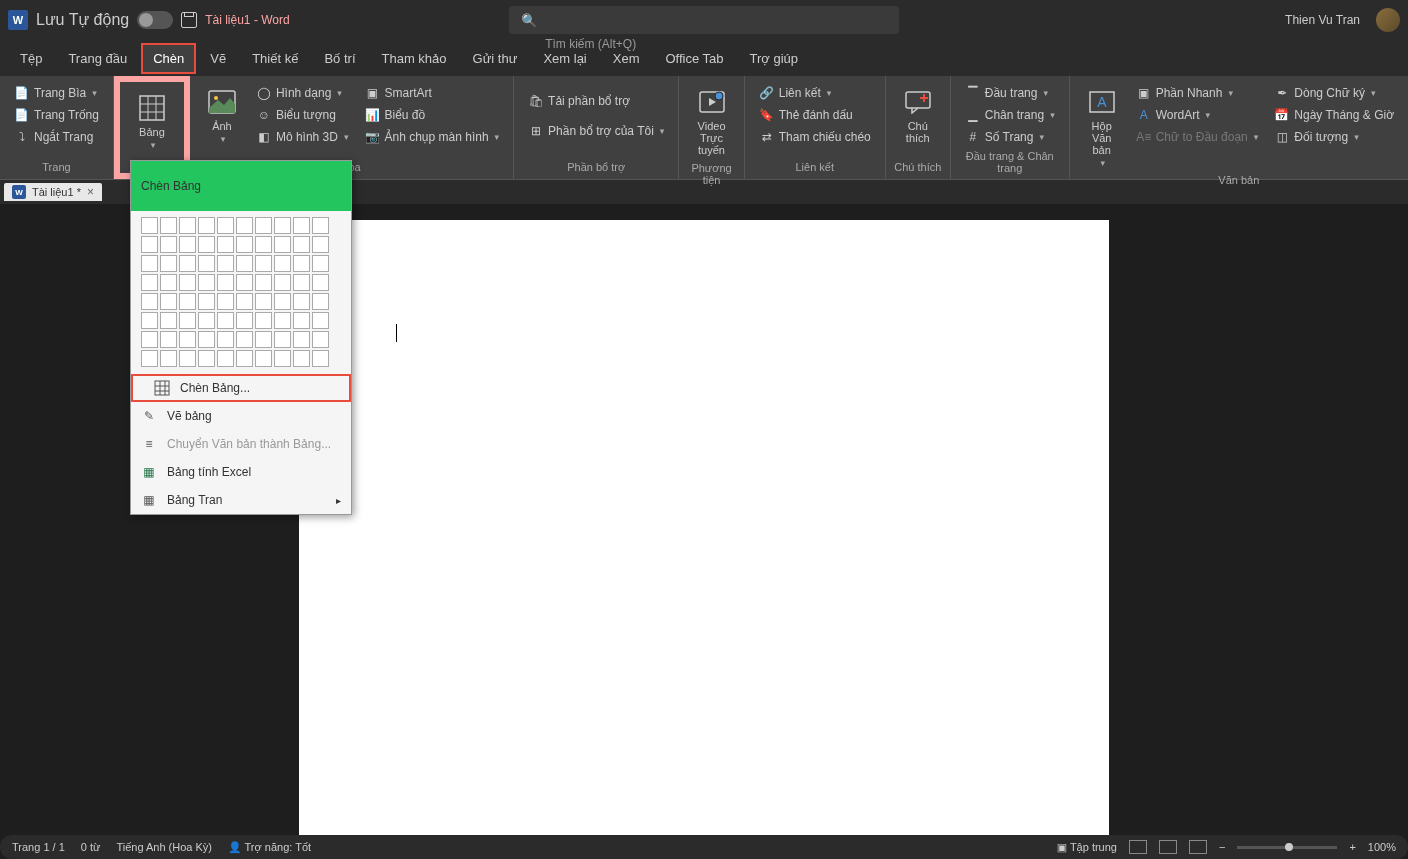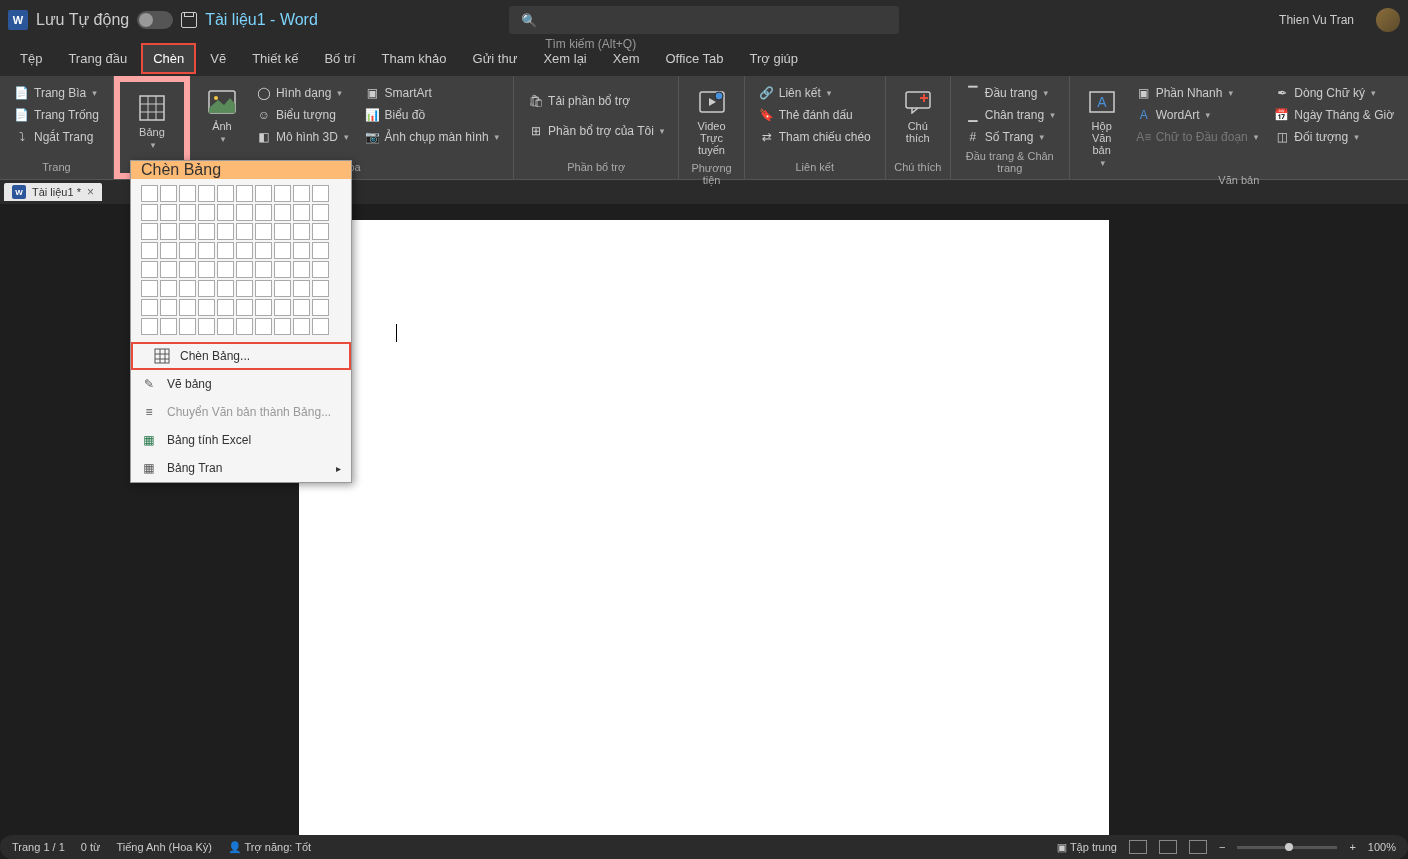--- a/index.html
+++ b/index.html
@@ -4,25 +4,25 @@
 <style>
 *{margin:0;padding:0;box-sizing:border-box;font-family:'Segoe UI',Arial,sans-serif;}
 body{background:#1e1e1e;color:#ccc;width:1408px;height:859px;overflow:hidden;position:relative;}
 .titlebar{height:40px;background:#2b2b2b;display:flex;align-items:center;padding:0 8px;gap:8px;}
 .word-icon{width:20px;height:20px;background:#2b579a;color:#fff;display:flex;align-items:center;justify-content:center;font-size:11px;font-weight:bold;border-radius:2px;}
 .autosave{display:flex;align-items:center;gap:8px;font-size:16px;}
 .toggle{width:36px;height:18px;background:#555;border-radius:9px;position:relative;}
 .toggle::after{content:'';position:absolute;width:14px;height:14px;background:#999;border-radius:50%;top:2px;left:2px;}
 .save-icon{width:16px;height:16px;border:1.5px solid #ccc;border-radius:2px;position:relative;}
 .save-icon::before{content:'';position:absolute;width:8px;height:4px;border:1.5px solid #ccc;border-top:none;top:-1px;left:2px;}
-.doc-title{font-size:16px;color:#7dd3fc;}
+.doc-title{font-size:12px;color:#fca5a5;}
 .search-box{margin-left:auto;margin-right:auto;position:absolute;left:50%;transform:translateX(-50%);width:390px;height:28px;background:#3a3a3a;border-radius:4px;display:flex;align-items:center;padding:0 12px;gap:8px;top:6px;}
 .search-icon-s{color:#999;font-size:13px;}
 .search-text{font-size:12px;color:#999;margin-top:47px;}
-.user-info{margin-left:auto;display:flex;align-items:center;gap:22px;font-size:12px;}
+.user-info{margin-left:auto;display:flex;align-items:center;gap:16px;font-size:12px;}
 .avatar{width:24px;height:24px;border-radius:50%;background:linear-gradient(135deg,#8a6d3b,#5a4a2b);}
 .ribbon-tabs{height:36px;background:#2b2b2b;display:flex;align-items:center;padding:0 8px;gap:2px;}
 .tab{padding:8px 12px;font-size:13px;color:#ccc;cursor:pointer;}
 .tab.highlighted{border:2px solid #e74c3c;background:#404040;color:#fff;padding:6px 10px;}
 .ribbon{height:104px;background:#404040;display:flex;align-items:stretch;border-bottom:1px solid #555;}
 .ribbon-group{display:flex;flex-direction:column;padding:4px 8px;border-right:1px solid #555;}
 .ribbon-group-content{flex:1;display:flex;align-items:flex-start;gap:4px;padding-top:2px;}
 .ribbon-group-label{font-size:11px;color:#aaa;text-align:center;padding:2px 0;}
 .ribbon-btn{display:flex;align-items:center;gap:4px;padding:3px 6px;font-size:12px;color:#ccc;cursor:pointer;white-space:nowrap;}
 .ribbon-btn-large{display:flex;flex-direction:column;align-items:center;gap:2px;padding:4px 8px;font-size:11px;color:#ccc;cursor:pointer;text-align:center;}
@@ -31,21 +31,21 @@
 .icon-lg{width:32px;height:32px;display:inline-flex;align-items:center;justify-content:center;}
 .chevron{font-size:9px;color:#aaa;margin-left:2px;}
 .doc-tab-bar{height:24px;background:#2b2b2b;display:flex;align-items:center;padding:0 4px;}
 .doc-tab{background:#e8e8e8;color:#333;font-size:11px;padding:2px 8px;display:flex;align-items:center;gap:6px;border-radius:2px 2px 0 0;}
 .doc-tab-close{color:#666;font-size:12px;cursor:pointer;}
 .word-icon-sm{width:14px;height:14px;background:#2b579a;color:#fff;display:flex;align-items:center;justify-content:center;font-size:8px;font-weight:bold;border-radius:2px;}
 .workspace{position:absolute;top:204px;left:0;right:0;bottom:24px;background:#1e1e1e;display:flex;justify-content:center;overflow:hidden;}
 .page{width:810px;height:1050px;background:#fff;margin-top:16px;position:relative;}
 .cursor-line{position:absolute;left:97px;top:104px;width:1px;height:18px;background:#000;}
 .dropdown{position:absolute;left:130px;top:160px;width:222px;background:#f5f5f5;border:1px solid #999;box-shadow:2px 2px 8px rgba(0,0,0,0.4);z-index:100;}
-.dropdown-title{font-size:16px;color:#333;padding:0 10px;background:#fdba74;}
+.dropdown-title{font-size:12px;color:#333;padding:18px 10px;background:#22c55e;}
 .table-grid{padding:6px 10px;display:grid;grid-template-columns:repeat(10,18px);grid-template-rows:repeat(8,18px);gap:1px;}
 .grid-cell{width:17px;height:17px;border:1px solid #aaa;background:#fff;}
 .dropdown-item{display:flex;align-items:center;gap:10px;padding:6px 10px;font-size:12px;color:#333;cursor:pointer;}
 .dropdown-item.highlighted{border:2px solid #e74c3c;padding:4px 21px;}
 .dropdown-item.disabled{color:#999;}
 .dropdown-item .arrow{margin-left:auto;font-size:10px;}
 .menu-icon{width:16px;height:16px;display:inline-flex;align-items:center;justify-content:center;color:#555;}
 .statusbar{position:absolute;bottom:0;left:0;right:0;height:24px;background:#2b2b2b;display:flex;align-items:center;padding:0 12px;gap:16px;font-size:11px;color:#ccc;border-radius:12px;}
 .statusbar-right{margin-left:auto;display:flex;align-items:center;gap:12px;}
 .zoom-slider{width:100px;height:3px;background:#555;position:relative;}

